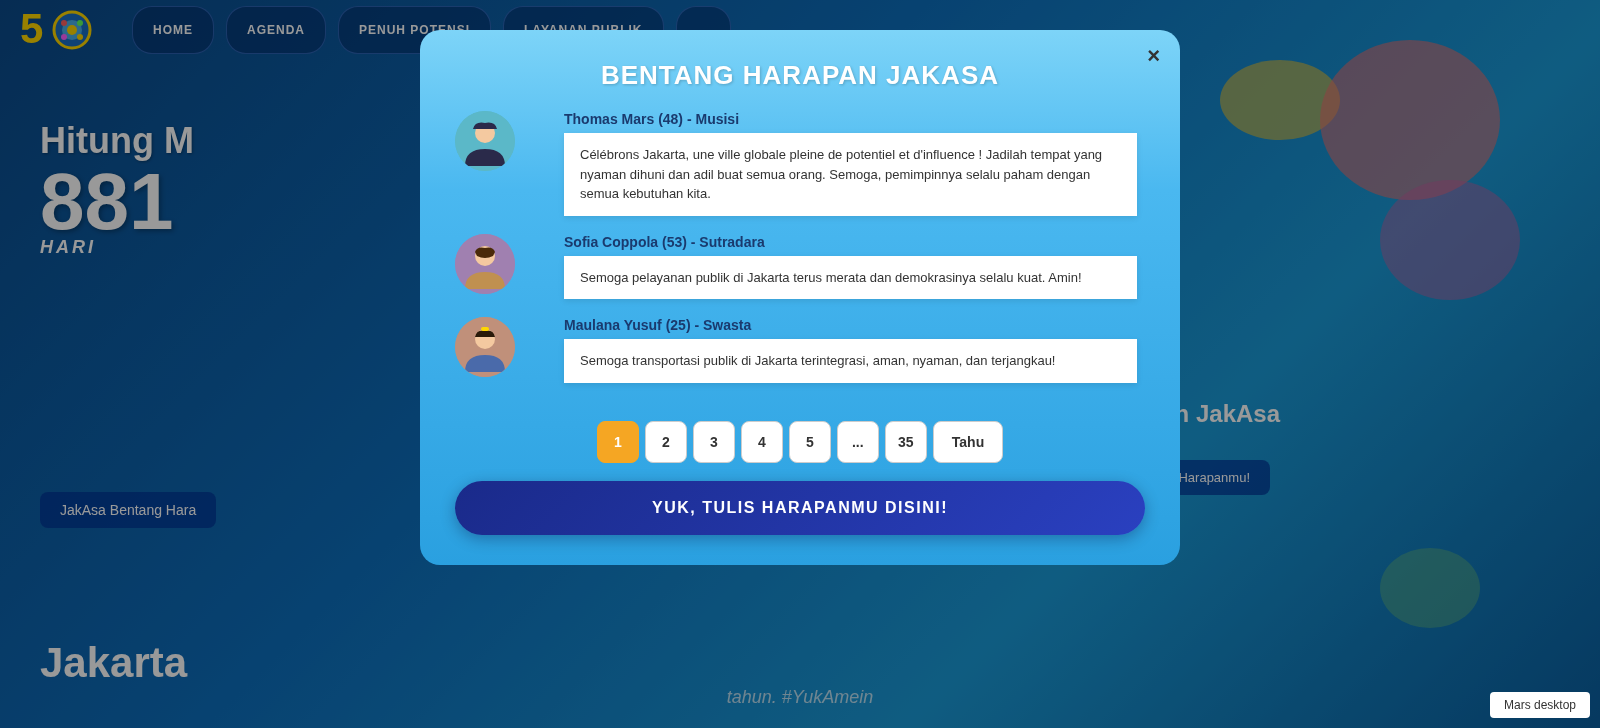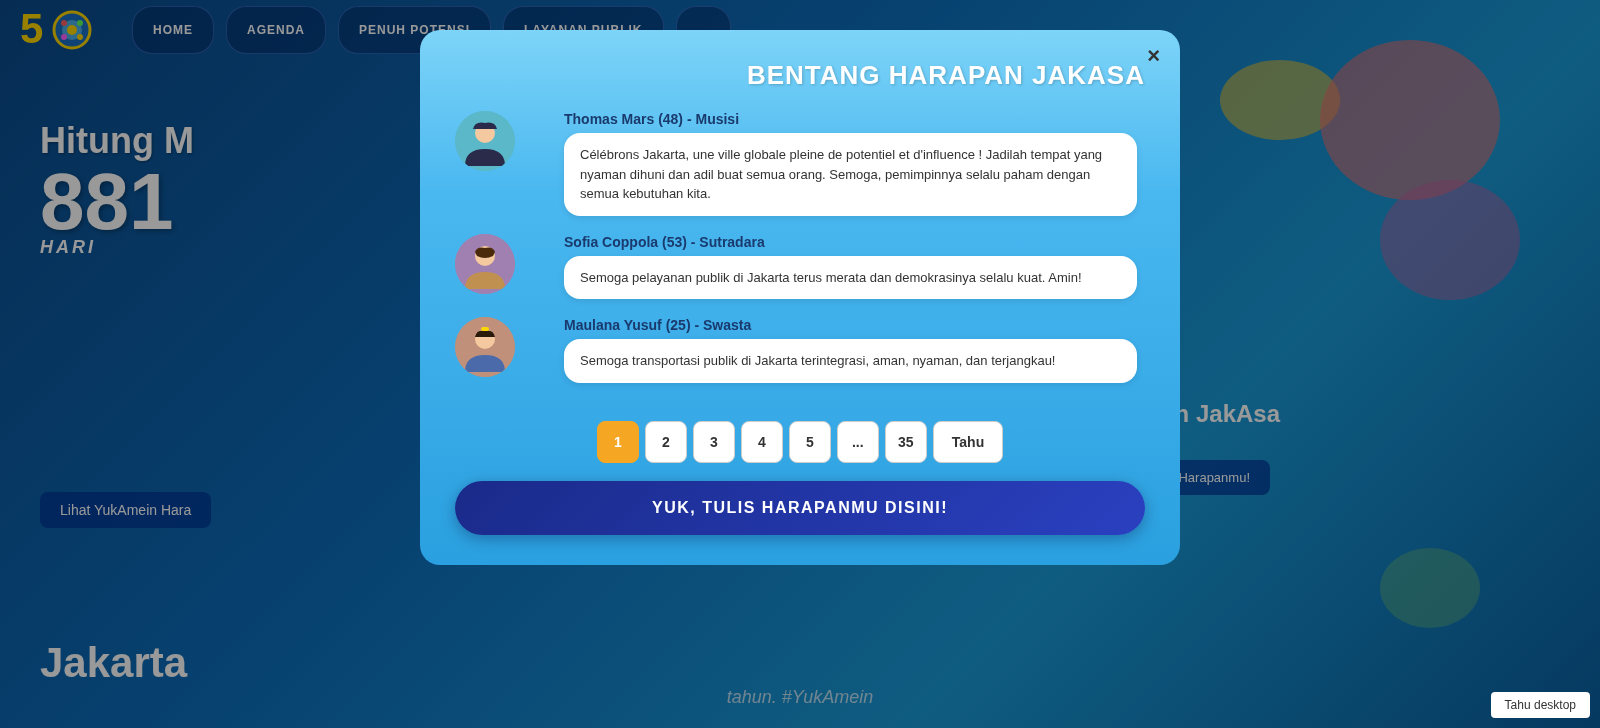--- a/index.html
+++ b/index.html
@@ -191,21 +191,21 @@
       background: none;
       border: none;
       font-size: 22px;
       cursor: pointer;
       color: #333;
       font-weight: bold;
       line-height: 1;
     }
 
     .modal-title {
-      text-align: right;
+      text-align: center;
       font-size: 26px;
       font-weight: 900;
       color: white;
       text-shadow: 1px 1px 3px rgba(0,0,0,0.2);
       margin-bottom: 20px;
       letter-spacing: 1px;
     }
 
     
     .entries-scroll {
@@ -259,21 +259,21 @@
 
     .entry-name {
       font-size: 14px;
       font-weight: bold;
       color: #1a3a6e;
       margin-bottom: 6px;
     }
 
     .entry-bubble {
       background: white;
-      border-radius: 16px;
+      border-radius: 0;
       padding: 12px 16px;
       font-size: 13px;
       color: #333;
       line-height: 1.5;
       box-shadow: 0 2px 6px rgba(0,0,0,0.1);
     }
 
     
     .pagination {
       display: flex;
@@ -392,32 +392,32 @@
   <button class="nav-btn">LAYANAN PUBLIK</button>
   <button class="nav-btn">...</button>
 </div>
 
 <div class="left-content">
   <div class="hitung-text">Hitung M</div>
   <div class="counter-number">881</div>
   <div class="hari-text">HARI</div>
 </div>
 
-<div class="lihat-banner">Lihat YukAmein Hara</div>
+<div class="lihat-banner">JakAsa Bentang Hara</div>
 
 <div class="bottom-left">
   <div class="bottom-title">Jakarta</div>
 </div>
 
 <div class="bottom-center">tahun. #YukAmein</div>
 
 <div class="harapan-right">pan JakAsa</div>
 <div class="tulis-cta">uk, Tulis Harapanmu!</div>
 
-<div class="show-desktop-btn">Tahu desktop</div>
+<div class="show-desktop-btn">Mars desktop</div>
 
 <div class="modal-overlay">
   <div class="modal">
 
     <button class="modal-close">×</button>
 
     <div class="modal-title">BENTANG HARAPAN JAKASA</div>
 
     <div class="entries-scroll">
 

